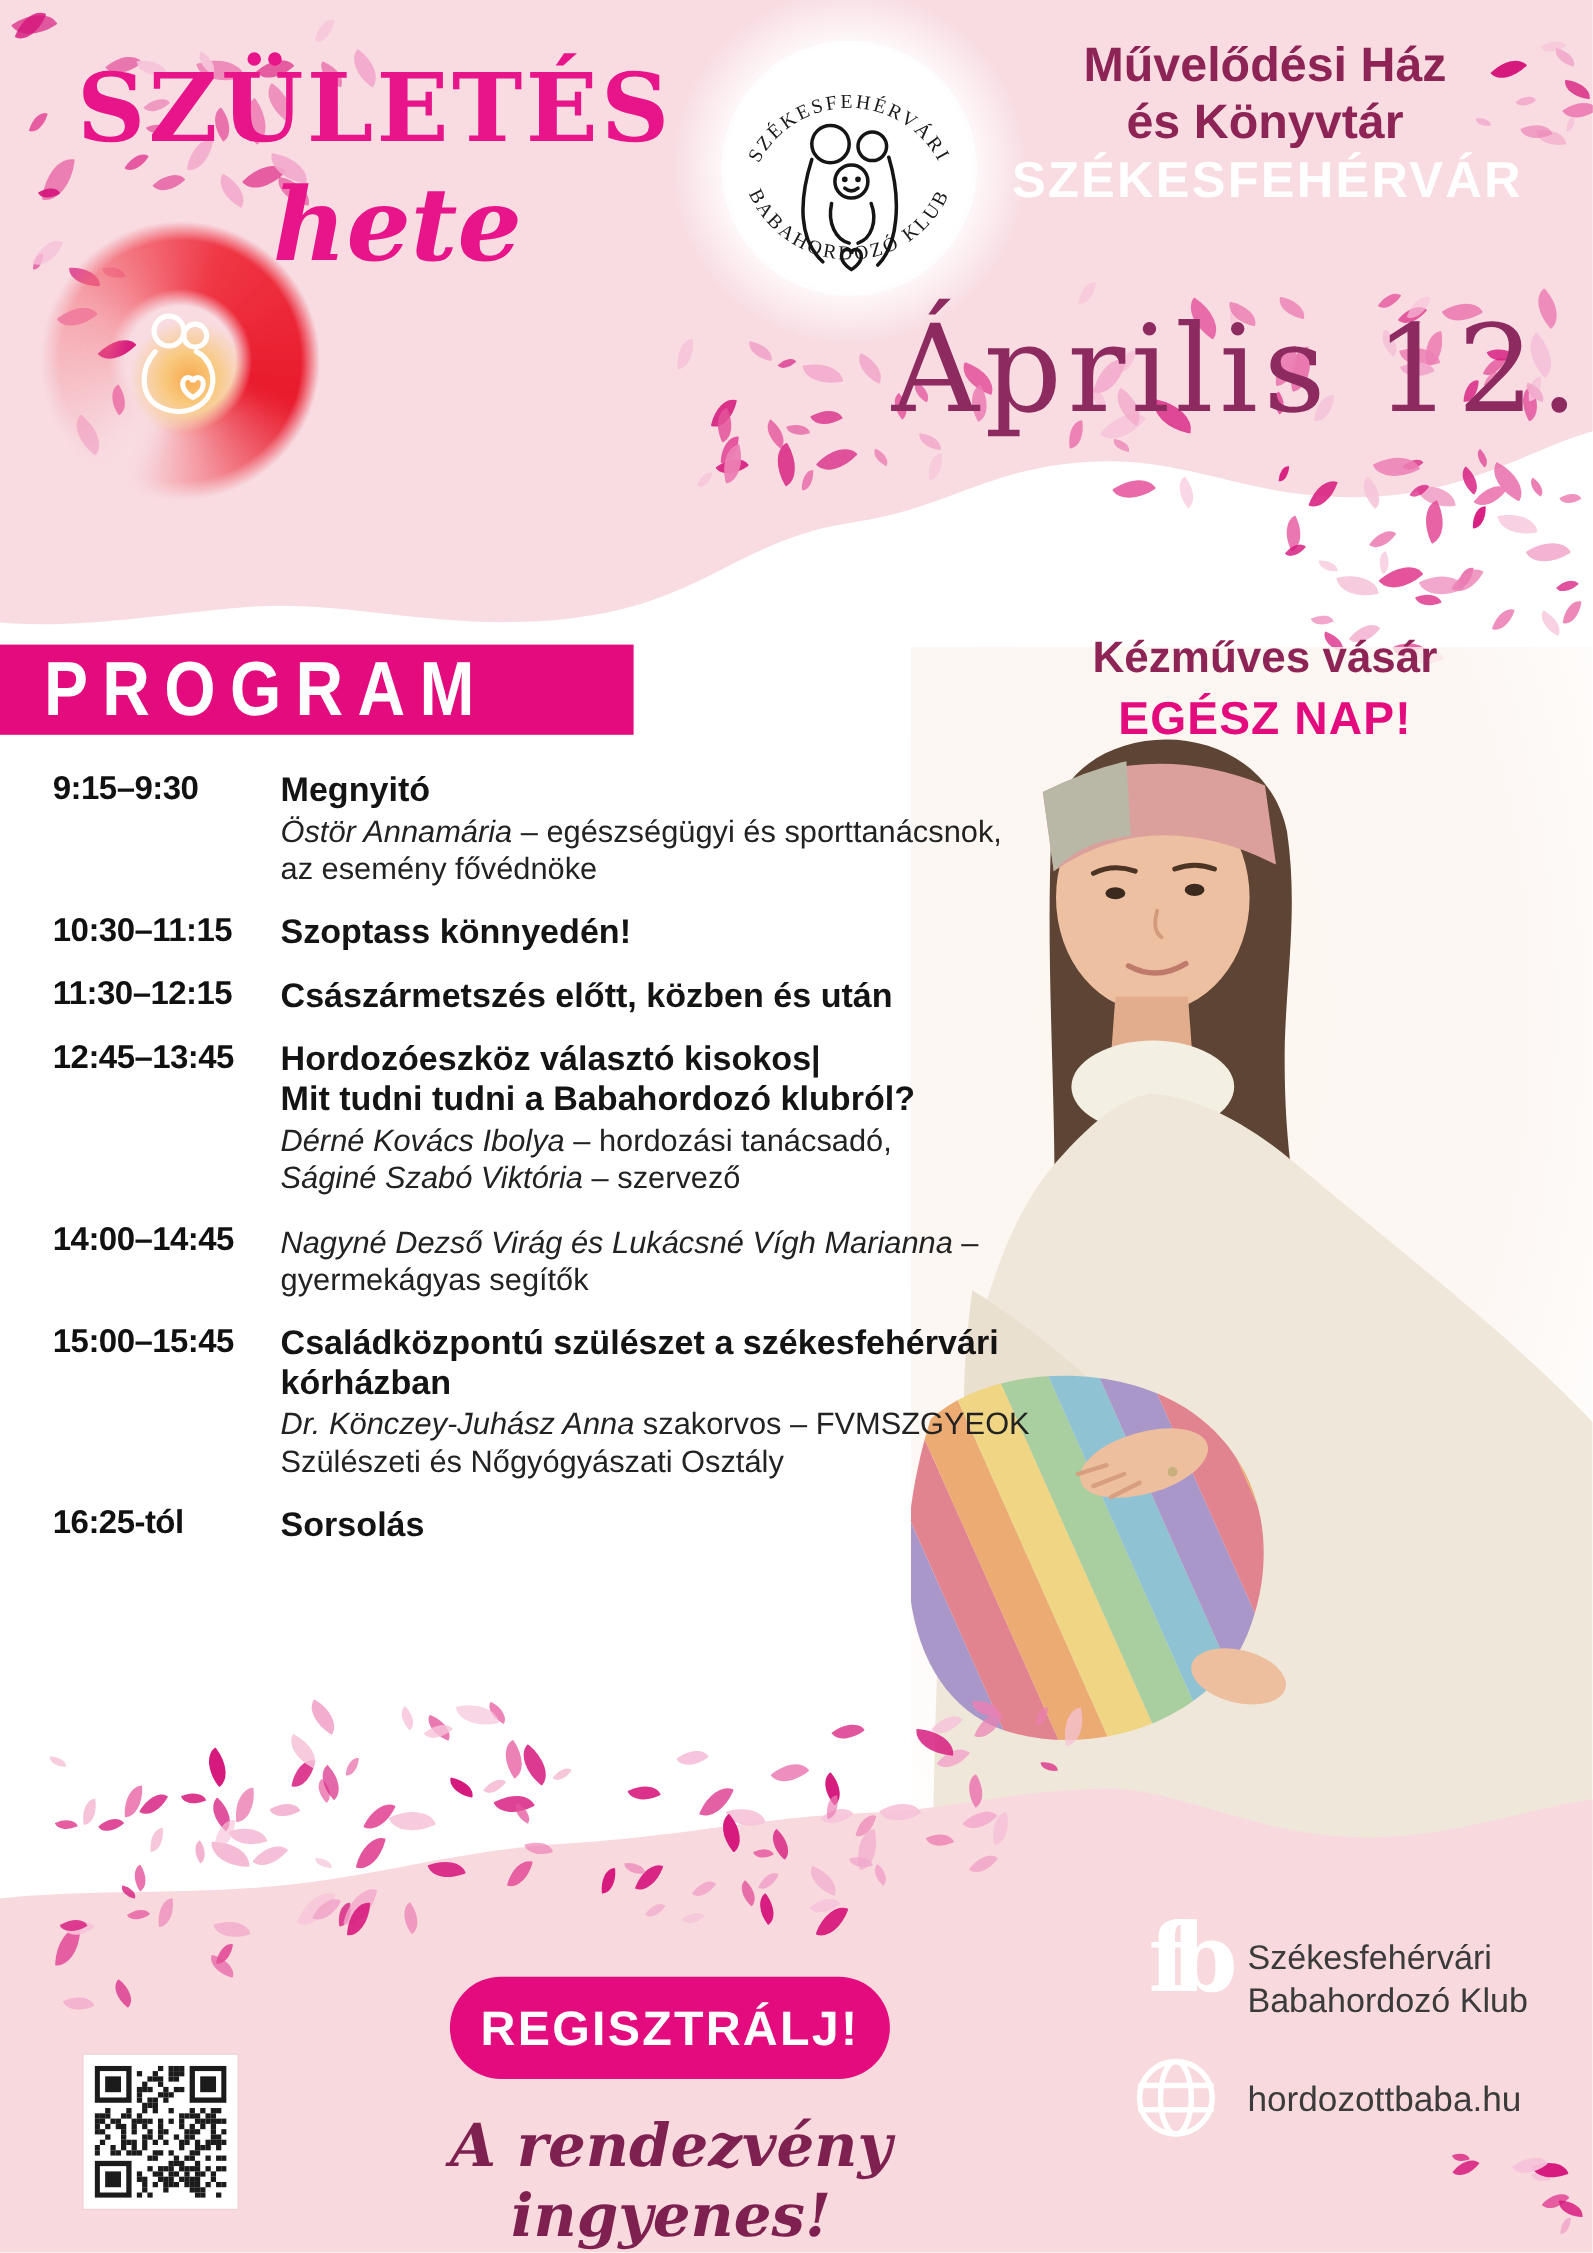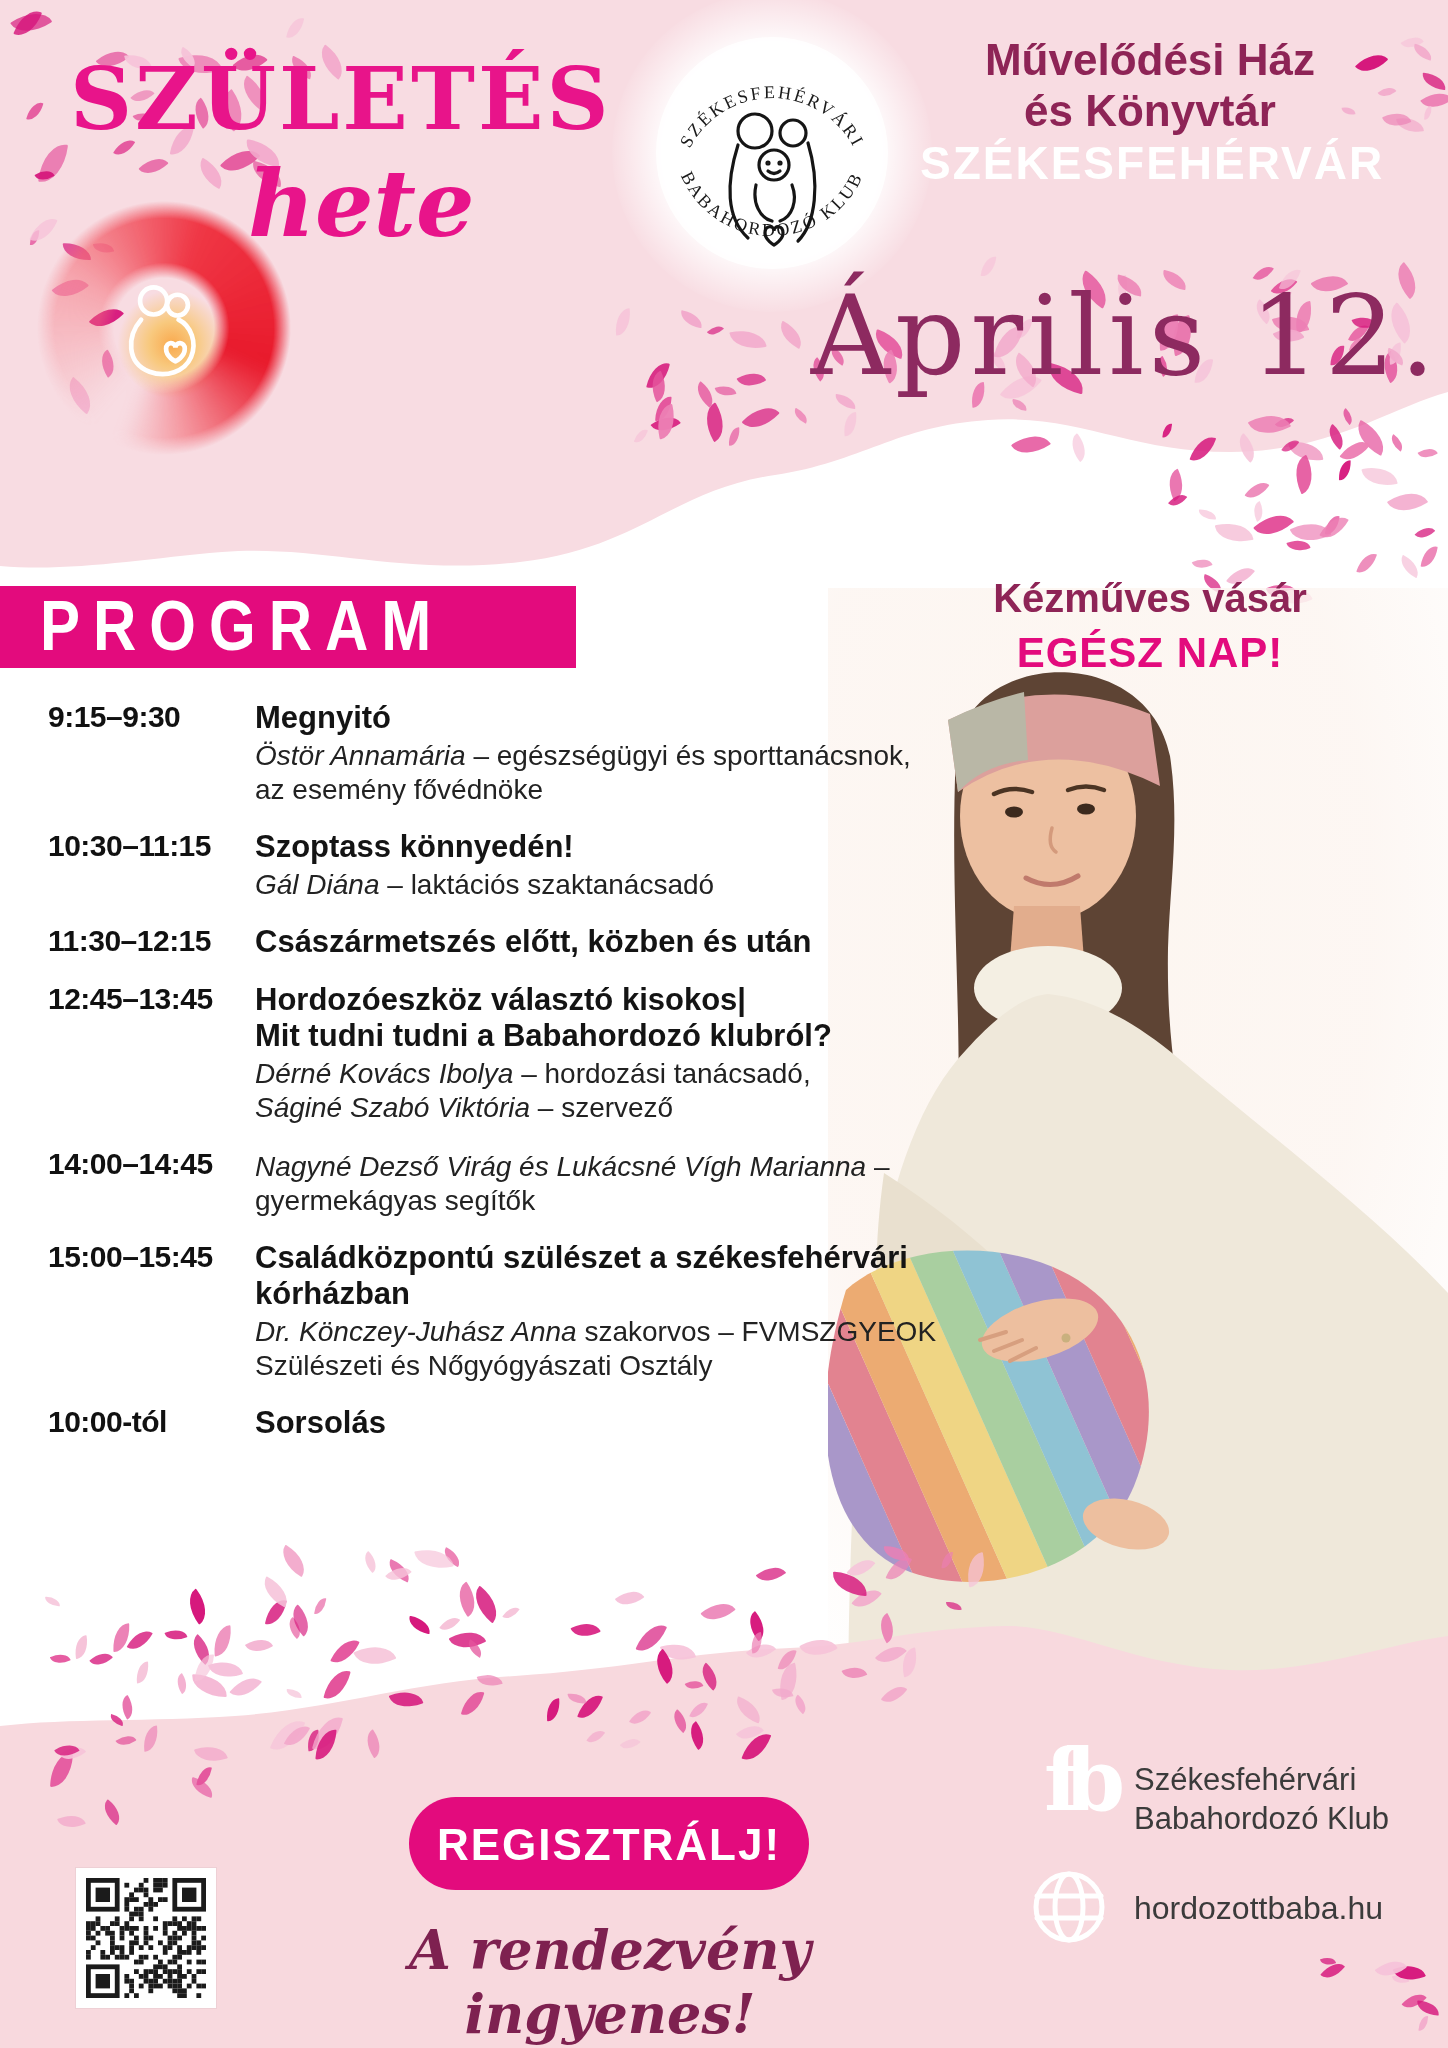--- a/index.html
+++ b/index.html
@@ -489,23 +489,20 @@
           <div class="speaker-line"><span>az esemény fővédnöke</span></div>
         </div>
     </div>
   </div>
 
 
   <div class="p-row">
     <div class="p-time">10:30–11:15</div>
     <div class="p-content">
       <div class="p-title">Szoptass könnyedén!</div>
-      <div class="p-speakers">
-          <div class="speaker-line"><span class="sp-i">Gál Diána</span><span> – laktációs szaktanácsadó</span></div>
-        </div>
     </div>
   </div>
 
   <div class="p-row">
     <div class="p-time">11:30–12:15</div>
     <div class="p-content">
       <div class="p-title">Császármetszés előtt, közben és után</div>
     </div>
   </div>
 
@@ -537,21 +534,21 @@
       <div class="p-title">Családközpontú szülészet a székesfehérvári
 kórházban</div>
       <div class="p-speakers">
           <div class="speaker-line"><span class="sp-i">Dr. Könczey-Juhász Anna</span><span> szakorvos – FVMSZGYEOK</span></div>
           <div class="speaker-line"><span>Szülészeti és Nőgyógyászati Osztály</span></div>
         </div>
     </div>
   </div>
 
   <div class="p-row">
-    <div class="p-time">10:00-tól</div>
+    <div class="p-time">16:25-tól</div>
     <div class="p-content">
       <div class="p-title">Sorsolás</div>
       <div class="p-speakers"></div>
     </div>
   </div>
 </div>
 
 <svg class="abs bg-bottom" viewBox="0 0 1448 430" preserveAspectRatio="none">
   <path d="M0 108 C70 100 150 104 235 98 C340 90 410 64 515 58 C625 51 690 34 790 30 C868 27 915 10 1005 8 C1068 7 1135 48 1230 52 C1315 55 1385 26 1448 18 V430 H0 Z" fill="#f8d9de"></path>
 </svg>

